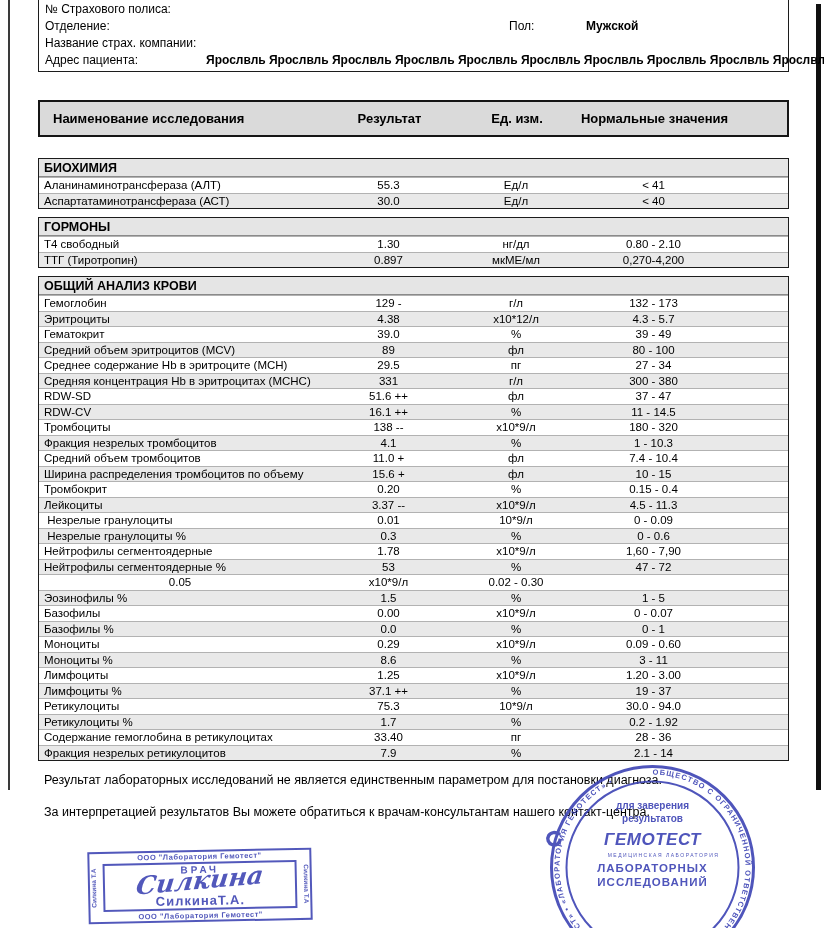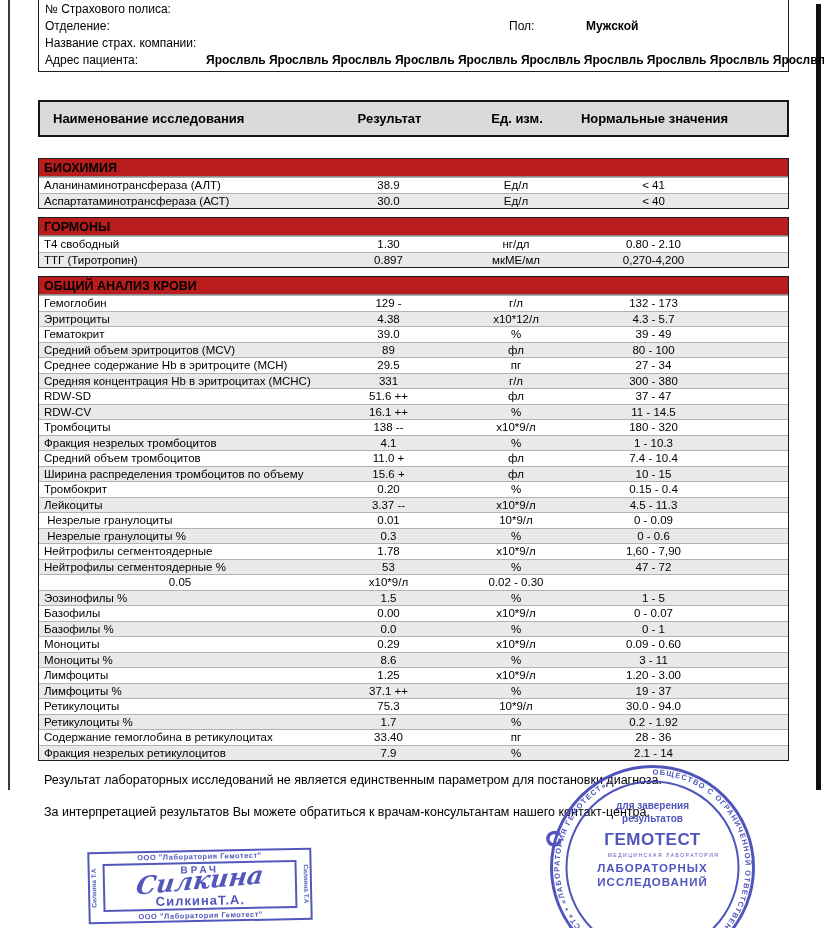--- a/index.html
+++ b/index.html
@@ -22,21 +22,21 @@
   .grid { display:grid; grid-template-columns:282px 135px 120px 155px 1fr; }
   .thead-box { position:absolute; left:38px; top:100px; width:751px; height:37px;
                border:2px solid #151515; background:#dadada; align-items:center;
                font-weight:bold; font-size:13px; }
   .thead-box .c0 { padding-left:13px; }
   .c1,.c2,.c3 { text-align:center; }
 
   
   #sections { position:absolute; left:38px; top:158px; width:751px; }
   .section-box { border:1.6px solid #1c1c1c; margin-bottom:8px; background:#fff; }
-  .section-title { height:18px; line-height:18px; background:#b91c1c; font-weight:bold;
+  .section-title { height:18px; line-height:18px; background:#e5e5e5; font-weight:bold;
                    font-size:12.5px; padding-left:5px; border-bottom:1px solid #8a8a8a; }
   .trow { height:15.5px; line-height:14.5px; font-size:11.5px; border-top:1px solid #b2b2b2; }
   .trow:first-of-type { border-top:none; }
   .trow.alt { background:#e9e9e9; }
   .trow .c0 { padding-left:5px; white-space:pre; overflow:hidden; }
 
   
   .note { position:absolute; left:44px; font-size:12.5px; }
   .note1 { top:773px; }
   .note2 { top:805px; }
@@ -58,21 +58,21 @@
                   font-family:"DejaVu Serif", serif; font-style:italic; font-weight:bold;
                   font-size:25px; transform:skewX(-12deg) rotate(-4deg); }
   .ds-name { position:absolute; bottom:0px; left:0; right:0; font-size:13px; font-weight:bold; letter-spacing:1px; }
 
   
   .round-stamp { position:absolute; left:545px; top:760px; width:215px; height:215px;
                  color:#3c43b4; opacity:0.9; z-index:4; }
   .round-stamp svg { position:absolute; left:0; top:0; }
   .rs-text { position:absolute; left:0; width:100%; text-align:center; }
   .rs-purpose { top:40px; font-size:10px; font-weight:bold; line-height:12.5px; }
-  .rs-brand-row { top:70px; display:flex; align-items:flex-end; justify-content:center; gap:4px; }
+  .rs-brand-row { top:70px; display:flex; align-items:flex-end; justify-content:center; gap:4px;font-style:italic; }
   .rs-brand { font-size:17px; font-weight:bold; letter-spacing:0.5px; }
   .rs-tagline { top:92px; font-size:5px; letter-spacing:1.5px; padding-left:22px; }
   .rs-subject { top:101px; font-size:11.5px; font-weight:bold; line-height:14px; letter-spacing:1px; }
 </style>
 </head>
 <body>
 
 <div class="page">
 
   <div class="vline-left"></div>
@@ -101,21 +101,21 @@
     <div class="c1">Результат</div>
     <div class="c2">Ед. изм.</div>
     <div class="c3">Нормальные значения</div>
   </div>
 
   <div id="sections">
       <div class="section-box">
         <div class="section-title">БИОХИМИЯ</div>
         <div class="trow grid">
           <div class="c0">Аланинаминотрансфераза (АЛТ)</div>
-          <div class="c1">38.9</div>
+          <div class="c1">55.3</div>
           <div class="c2">Ед/л</div>
           <div class="c3">&lt; 41</div>
         </div>
         <div class="trow grid alt">
           <div class="c0">Аспартатаминотрансфераза (АСТ)</div>
           <div class="c1">30.0</div>
           <div class="c2">Ед/л</div>
           <div class="c3">&lt; 40</div>
         </div>
       </div>

